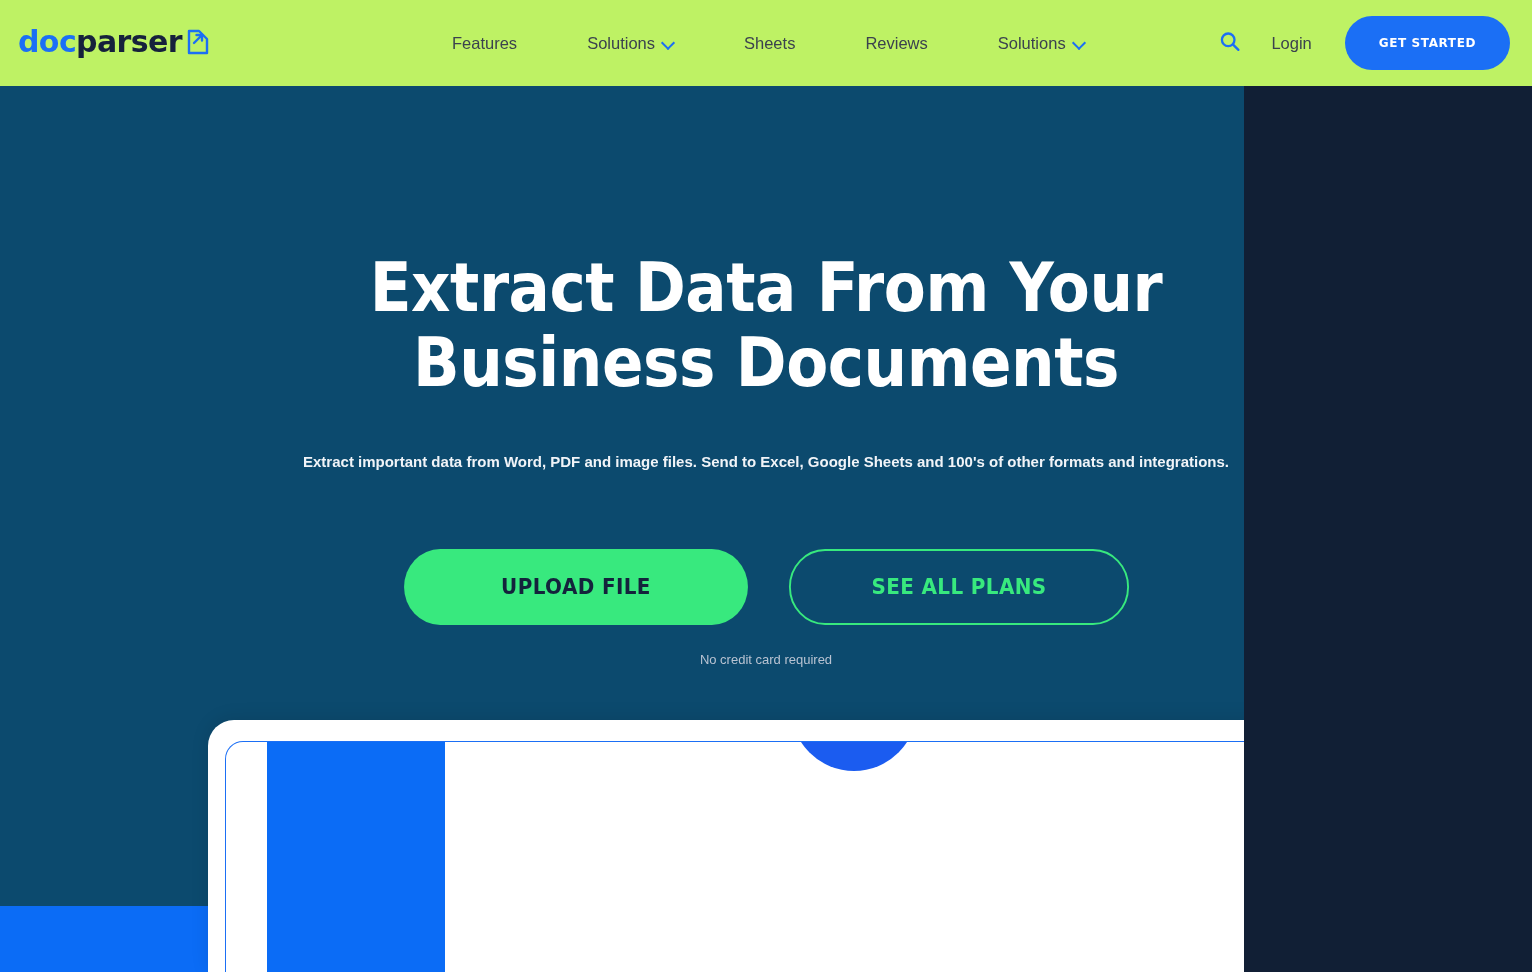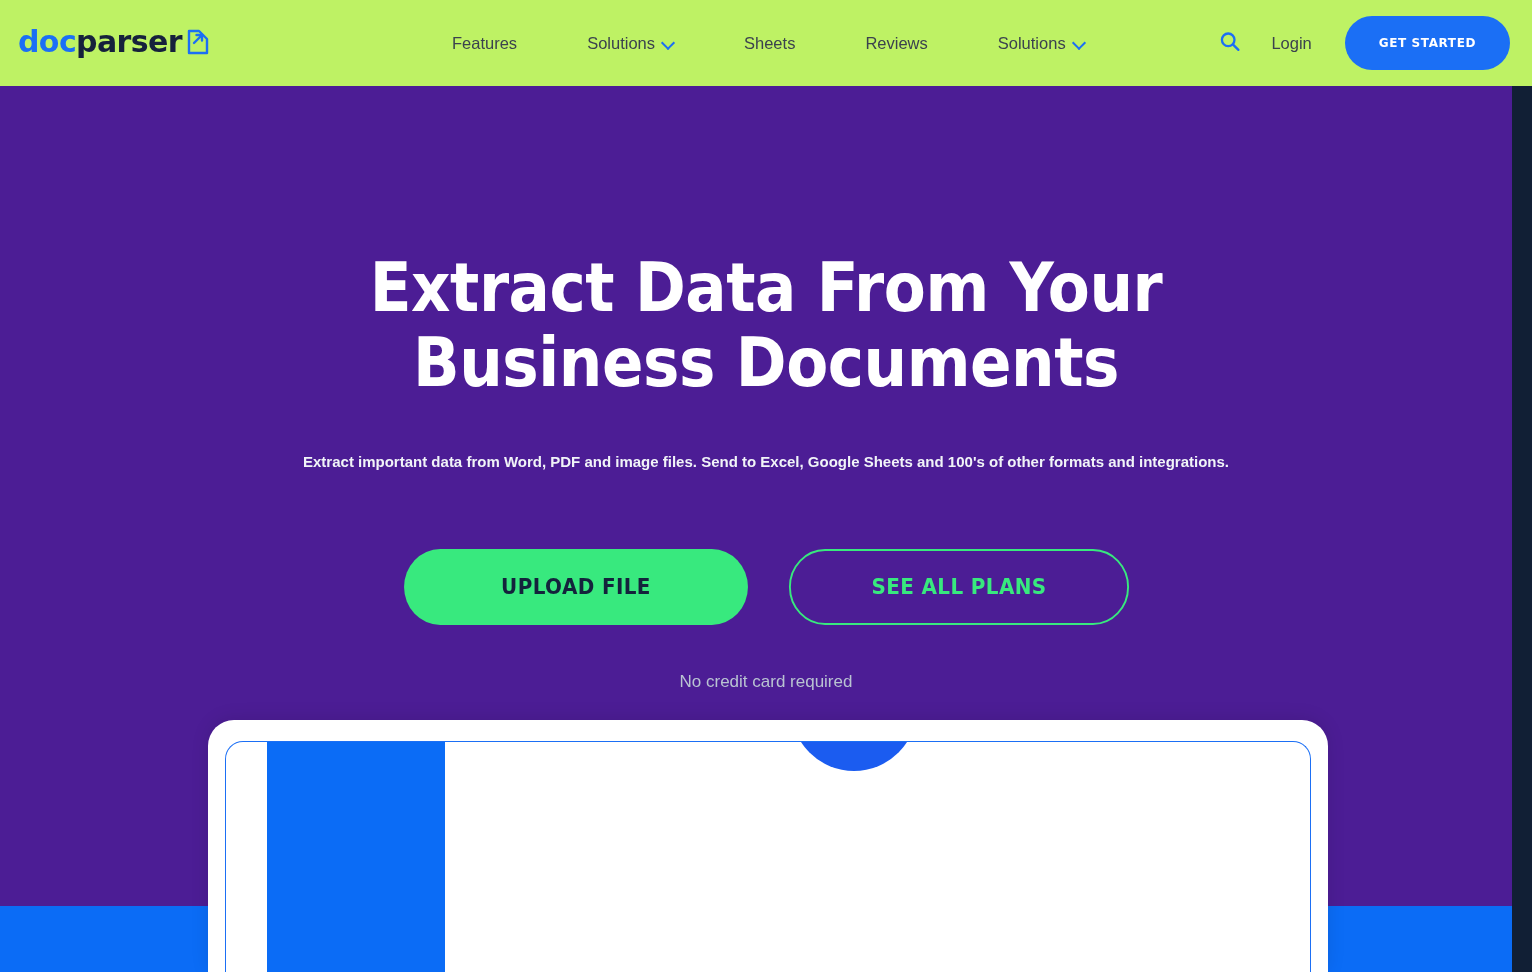--- a/index.html
+++ b/index.html
@@ -122,23 +122,23 @@
     font-weight: 700;
     letter-spacing: 0.6px;
     cursor: pointer;
     white-space: nowrap;
   }
 
   
   .hero {
     position: absolute;
     top: 86px; left: 0;
-    width: 1512px;
+    width: 1244px;
     height: 886px;
-    background: #4c1d95;
+    background: #0c4a6e;
     overflow: hidden;
   }
 
   .hero-title {
     position: absolute;
     top: 165px;
     left: 0; width: 1532px;
     text-align: center;
     color: #ffffff;
     font-family: "DejaVu Sans", sans-serif;
@@ -195,22 +195,21 @@
     color: #38e97e;
     border: 2px solid #38e97e;
   }
 
   .hero-note {
     position: absolute;
     top: 566px;
     left: 0; width: 1532px;
     text-align: center;
     color: #b9c3d2;
-    font-size: 17px;
-    margin-top: 20px;
+    font-size: 13px;
   }
 
   
   .blue-band {
     position: absolute;
     left: 0;
     top: 820px;             
     width: 1532px;
     height: 66px;
     background: #0b6cf6;

